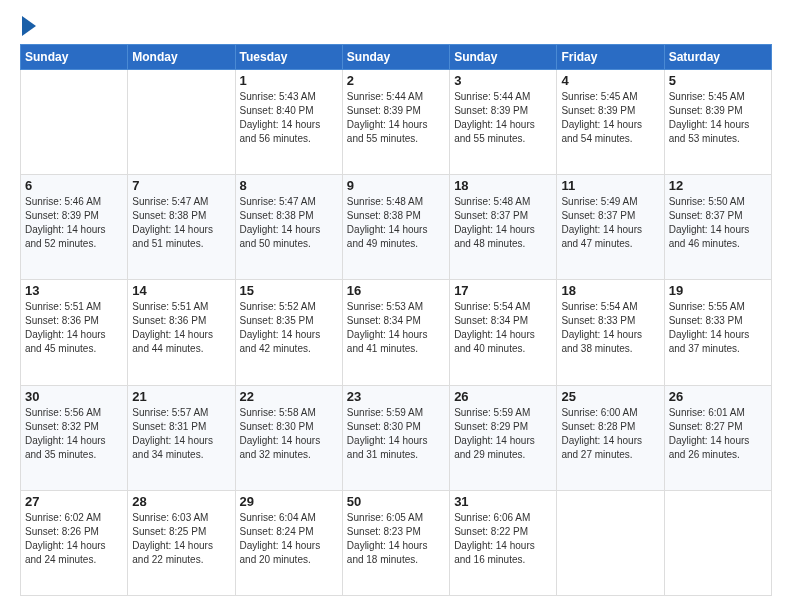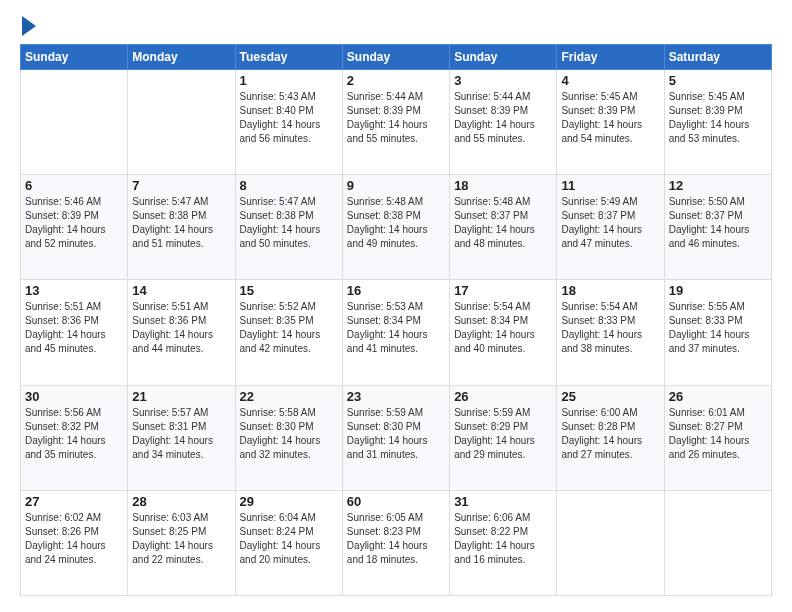--- a/index.html
+++ b/index.html
@@ -257,21 +257,21 @@
           </td>
           <td>
             <div class="day-num">28</div>
             <div class="day-info">Sunrise: 6:03 AM<br>Sunset: 8:25 PM<br>Daylight: 14 hours and 22 minutes.</div>
           </td>
           <td>
             <div class="day-num">29</div>
             <div class="day-info">Sunrise: 6:04 AM<br>Sunset: 8:24 PM<br>Daylight: 14 hours and 20 minutes.</div>
           </td>
           <td>
-            <div class="day-num">60</div>
+            <div class="day-num">50</div>
             <div class="day-info">Sunrise: 6:05 AM<br>Sunset: 8:23 PM<br>Daylight: 14 hours and 18 minutes.</div>
           </td>
           <td>
             <div class="day-num">31</div>
             <div class="day-info">Sunrise: 6:06 AM<br>Sunset: 8:22 PM<br>Daylight: 14 hours and 16 minutes.</div>
           </td>
           <td class="empty-cell"></td>
           <td class="empty-cell"></td>
         </tr>
       </tbody>

